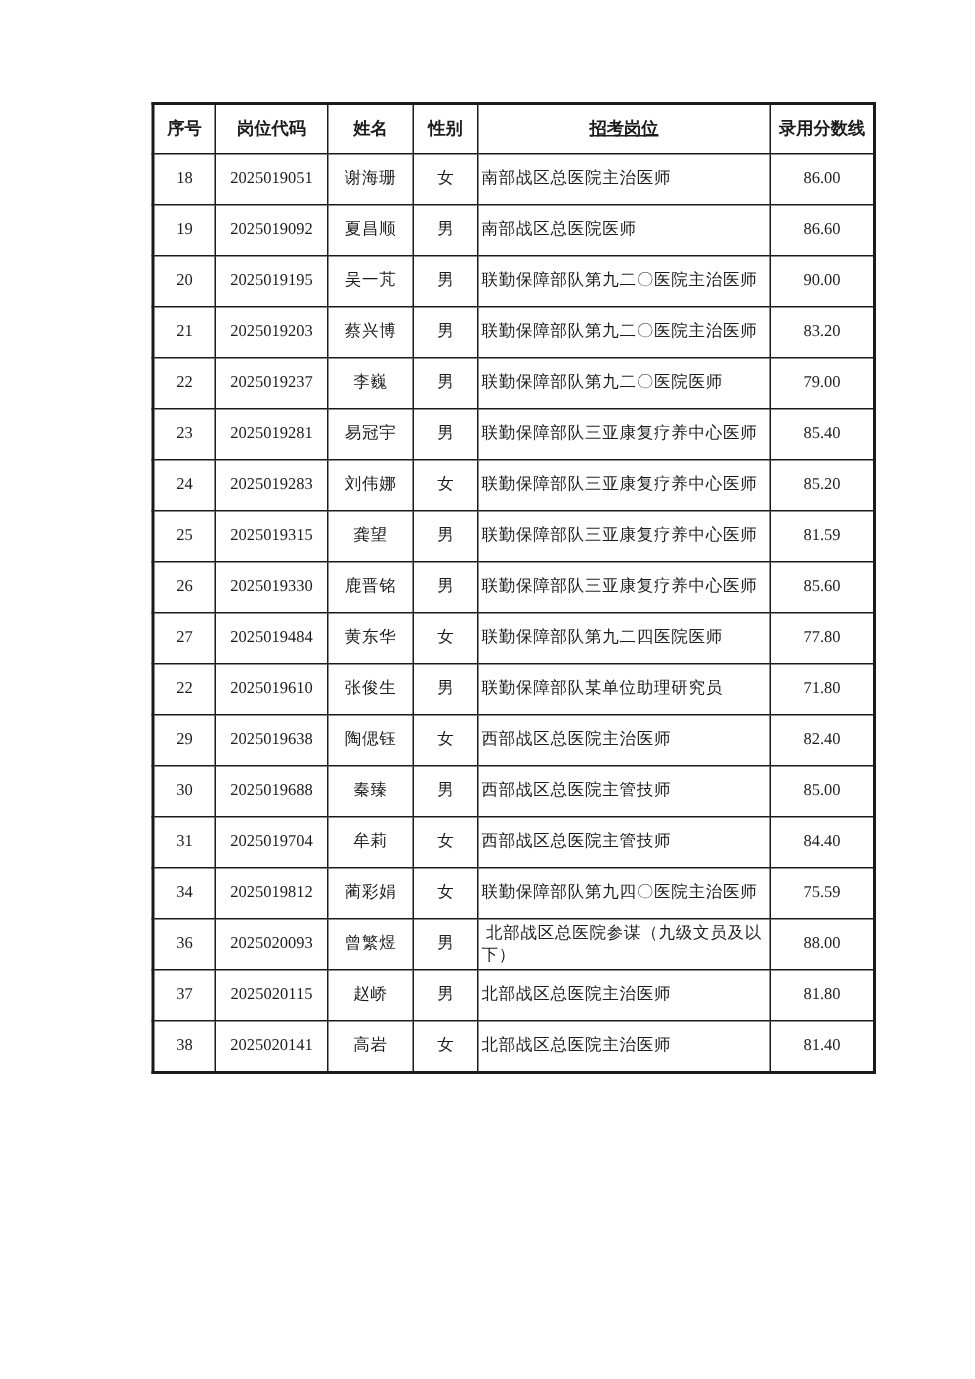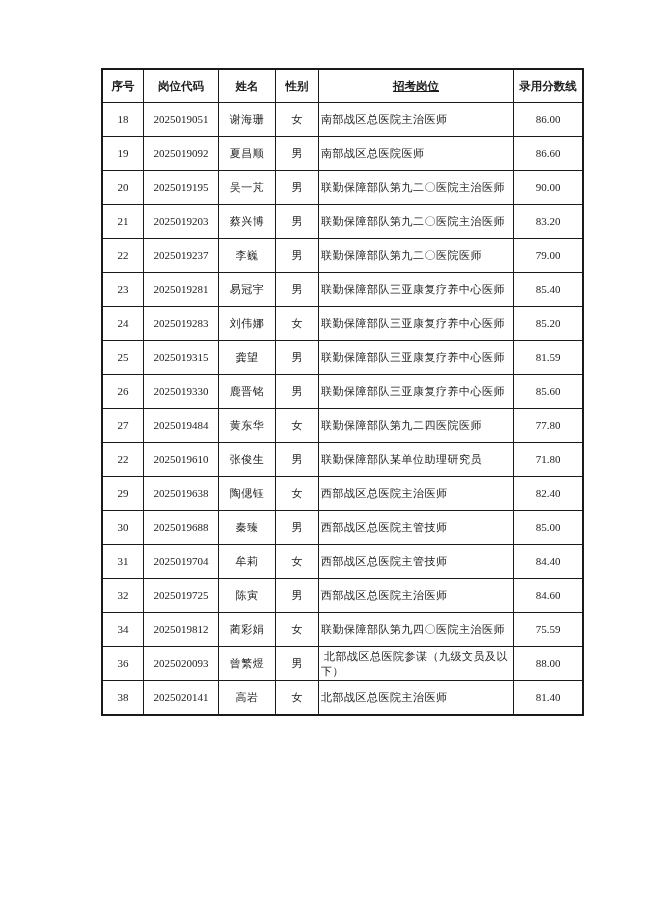--- a/index.html
+++ b/index.html
@@ -184,42 +184,42 @@
         </tr>
         <tr>
           <td class="col-serial">31</td>
           <td class="col-code">2025019704</td>
           <td class="col-name">牟莉</td>
           <td class="col-gender">女</td>
           <td class="col-position">西部战区总医院主管技师</td>
           <td class="col-score">84.40</td>
         </tr>
         <tr>
-          <td class="col-serial">32</td>
-          <td class="col-code">2025019725</td>
-          <td class="col-name">陈寅</td>
-          <td class="col-gender">男</td>
-          <td class="col-position">西部战区总医院主治医师</td>
-          <td class="col-score">84.60</td>
-        </tr>
-        <tr>
           <td class="col-serial">34</td>
           <td class="col-code">2025019812</td>
           <td class="col-name">蔺彩娟</td>
           <td class="col-gender">女</td>
           <td class="col-position">联勤保障部队第九四〇医院主治医师</td>
           <td class="col-score">75.59</td>
         </tr>
         <tr>
           <td class="col-serial">36</td>
           <td class="col-code">2025020093</td>
           <td class="col-name">曾繁煜</td>
           <td class="col-gender">男</td>
           <td class="col-position">北部战区总医院参谋（九级文员及以下）</td>
           <td class="col-score">88.00</td>
+        </tr>
+        <tr>
+          <td class="col-serial">37</td>
+          <td class="col-code">2025020115</td>
+          <td class="col-name">赵峤</td>
+          <td class="col-gender">男</td>
+          <td class="col-position">北部战区总医院主治医师</td>
+          <td class="col-score">81.80</td>
         </tr>
         <tr>
           <td class="col-serial">38</td>
           <td class="col-code">2025020141</td>
           <td class="col-name">高岩</td>
           <td class="col-gender">女</td>
           <td class="col-position">北部战区总医院主治医师</td>
           <td class="col-score">81.40</td>
         </tr>
       </tbody>

